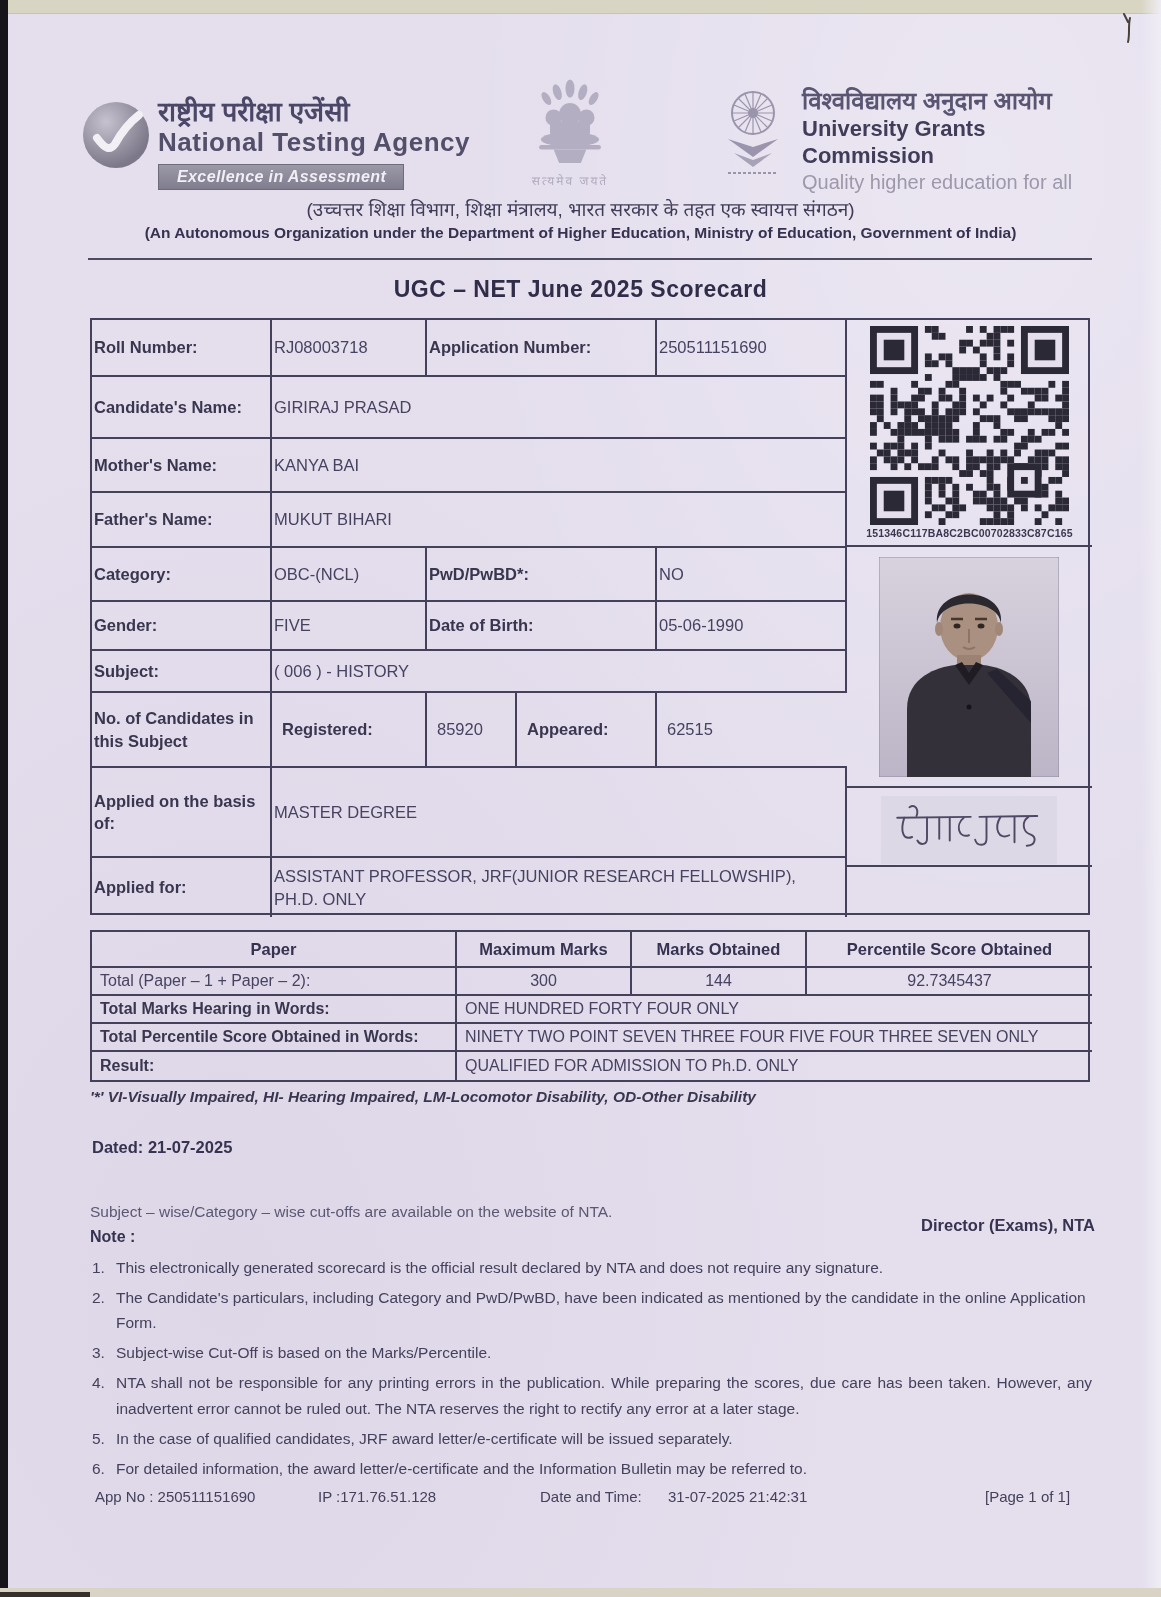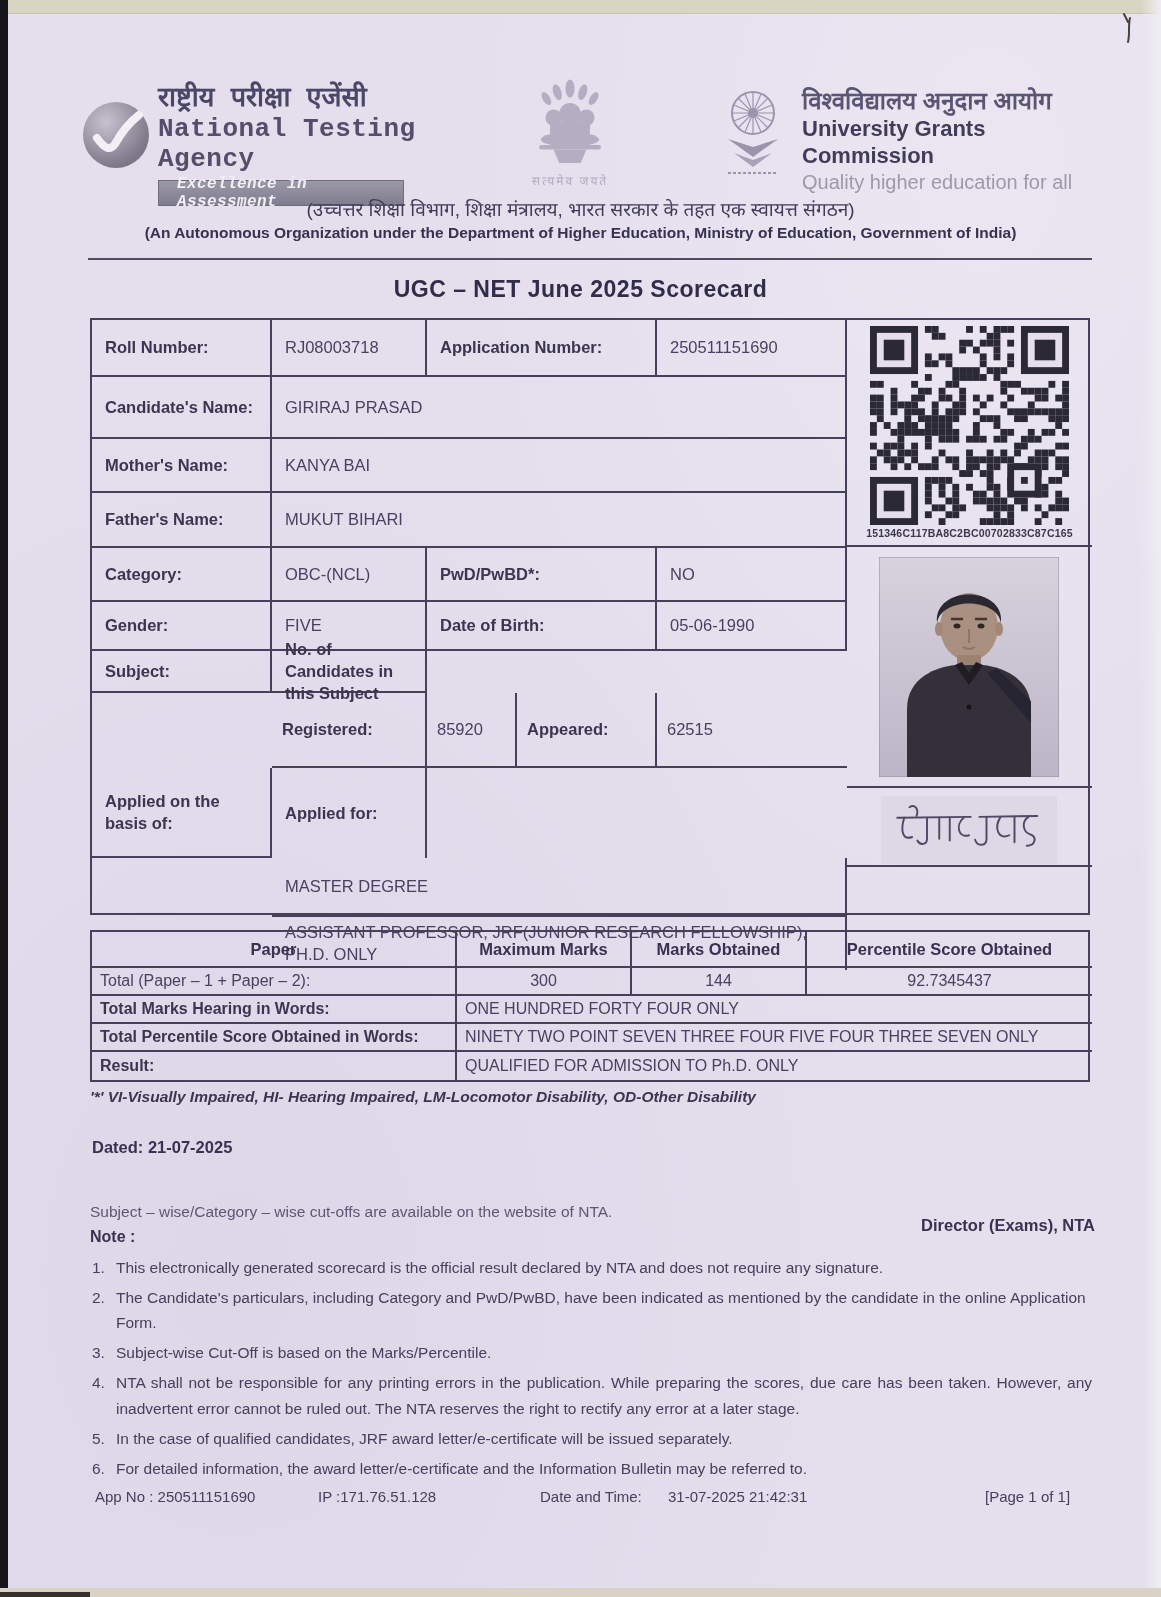--- a/index.html
+++ b/index.html
@@ -16,21 +16,21 @@
   .edge-left{position:absolute;left:0;top:0;width:8px;height:100%;background:#17141a;}
   .edge-right{position:absolute;right:0;top:0;width:20px;height:100%;background:linear-gradient(to right, rgba(240,238,245,0), #efedf4);}
   .edge-bottom{position:absolute;left:0;bottom:0;width:100%;height:9px;background:#d8d3c5;}
   .edge-bottom-dark{position:absolute;left:0;bottom:0;width:90px;height:5px;background:#35302c;}
   .pen-mark{position:absolute;left:1118px;top:10px;width:20px;height:40px;}
 
   
   .hdr{position:absolute;left:80px;top:82px;width:1012px;height:115px;}
   .nta-logo{position:absolute;left:3px;top:20px;width:66px;height:66px;border-radius:50%;
     background:radial-gradient(circle at 35% 30%, #c6c2cf, #7c7889 72%);}
-  .nta-text{position:absolute;left:78px;top:3px;width:330px;font-family:Liberation Mono, monospace;}
+  .nta-text{position:absolute;left:78px;top:16px;width:330px;}
   .nta-hindi{font-size:27px;font-weight:bold;color:#4b4766;line-height:1.1;}
   .nta-eng{font-size:26px;font-weight:bold;color:#534f6a;letter-spacing:.5px;line-height:1.15;}
   .nta-badge{margin-top:6px;width:246px;height:26px;background:linear-gradient(#9b98a7,#807d8f);
     border:1px solid #6e6b7b;color:#f1eff5;font-weight:bold;font-style:italic;font-size:16px;
     display:flex;align-items:center;padding-left:18px;box-sizing:border-box;letter-spacing:.4px;}
   .emblem{position:absolute;left:430px;top:-8px;width:120px;text-align:center;opacity:.55;}
   .emblem-motto{font-size:12px;color:#837d96;letter-spacing:2px;margin-top:-2px;}
   .ugc-logo{position:absolute;left:640px;top:5px;width:70px;height:95px;}
   .ugc-text{position:absolute;left:722px;top:5px;width:300px;}
   .ugc-hindi{font-size:24px;font-weight:bold;color:#5a5572;line-height:1.15;}
@@ -40,21 +40,21 @@
   .org-hindi{position:absolute;left:0;top:196px;width:100%;text-align:center;font-size:19px;color:#403c58;}
   .org-eng{position:absolute;left:0;top:224px;width:100%;text-align:center;font-size:15.5px;font-weight:bold;color:#363250;}
   .rule{position:absolute;left:88px;top:258px;width:1004px;height:2px;background:#4e4a60;}
   .doc-title{position:absolute;left:0;top:276px;width:100%;text-align:center;font-size:23px;font-weight:bold;color:#312d49;letter-spacing:.5px;}
 
   
   .info-table{position:absolute;left:90px;top:318px;width:1000px;height:597px;
     display:grid;grid-template-columns:180px 155px 230px 190px 245px;
     grid-template-rows:57px 62px 54px 55px 54px 49px 42px 75px 90px 59px;
     border:2.5px solid #45415a;box-sizing:border-box;}
-  .cell{box-sizing:border-box;display:flex;align-items:center;padding:4px 13px;font-size:16.5px;}
+  .cell{box-sizing:border-box;display:flex;align-items:center;padding:4px 2px;font-size:16.5px;}
   .br{border-right:2px solid #45415a;}
   .bb{border-bottom:2px solid #45415a;}
   .lbl{font-weight:bold;color:#3a364f;}
   .val{color:#474260;}
   .sub8{display:grid;grid-template-columns:155px 90px 140px 190px;grid-column:2/5;padding:0;}
   .sub8 > div{box-sizing:border-box;display:flex;align-items:center;padding:4px 10px;font-size:16.5px;}
   .wrap2{line-height:1.35;}
 
   
   .rightcol{grid-column:5;grid-row:1/11;position:relative;padding:0;}
@@ -556,33 +556,34 @@
     <div class="cell br bb val">OBC-(NCL)</div>
     <div class="cell br bb lbl">PwD/PwBD*:</div>
     <div class="cell br bb val">NO</div>
 
     <div class="cell br bb lbl">Gender:</div>
     <div class="cell br bb val">FIVE</div>
     <div class="cell br bb lbl">Date of Birth:</div>
     <div class="cell br bb val">05-06-1990</div>
 
     <div class="cell br bb lbl">Subject:</div>
+    <div class="cell br bb val" style="grid-column:2/5;">( 006 ) - HISTORY</div>
 
     <div class="cell br bb lbl wrap2">No. of Candidates in this Subject</div>
     <div class="sub8 bb">
       <div class="br lbl">Registered:</div>
       <div class="br val">85920</div>
       <div class="br lbl">Appeared:</div>
       <div class="val">62515</div>
     </div>
 
     <div class="cell br bb lbl wrap2">Applied on the basis of:</div>
+    <div class="cell br bb val" style="grid-column:2/5;">MASTER DEGREE</div>
+
     <div class="cell br lbl">Applied for:</div>
-
-    <div class="cell br bb val" style="grid-column:2/5;">MASTER DEGREE</div>
     <div class="cell br val wrap2" style="grid-column:2/5;">ASSISTANT PROFESSOR, JRF(JUNIOR RESEARCH FELLOWSHIP), PH.D. ONLY</div>
   </div>
 
   <div class="marks-table">
     <div class="mcell mc mhead br bb">Paper</div>
     <div class="mcell mc mhead br bb">Maximum Marks</div>
     <div class="mcell mc mhead br bb">Marks Obtained</div>
     <div class="mcell mc mhead bb">Percentile Score Obtained</div>
 
     <div class="mcell br bb val">Total (Paper – 1 + Paper – 2):</div>

